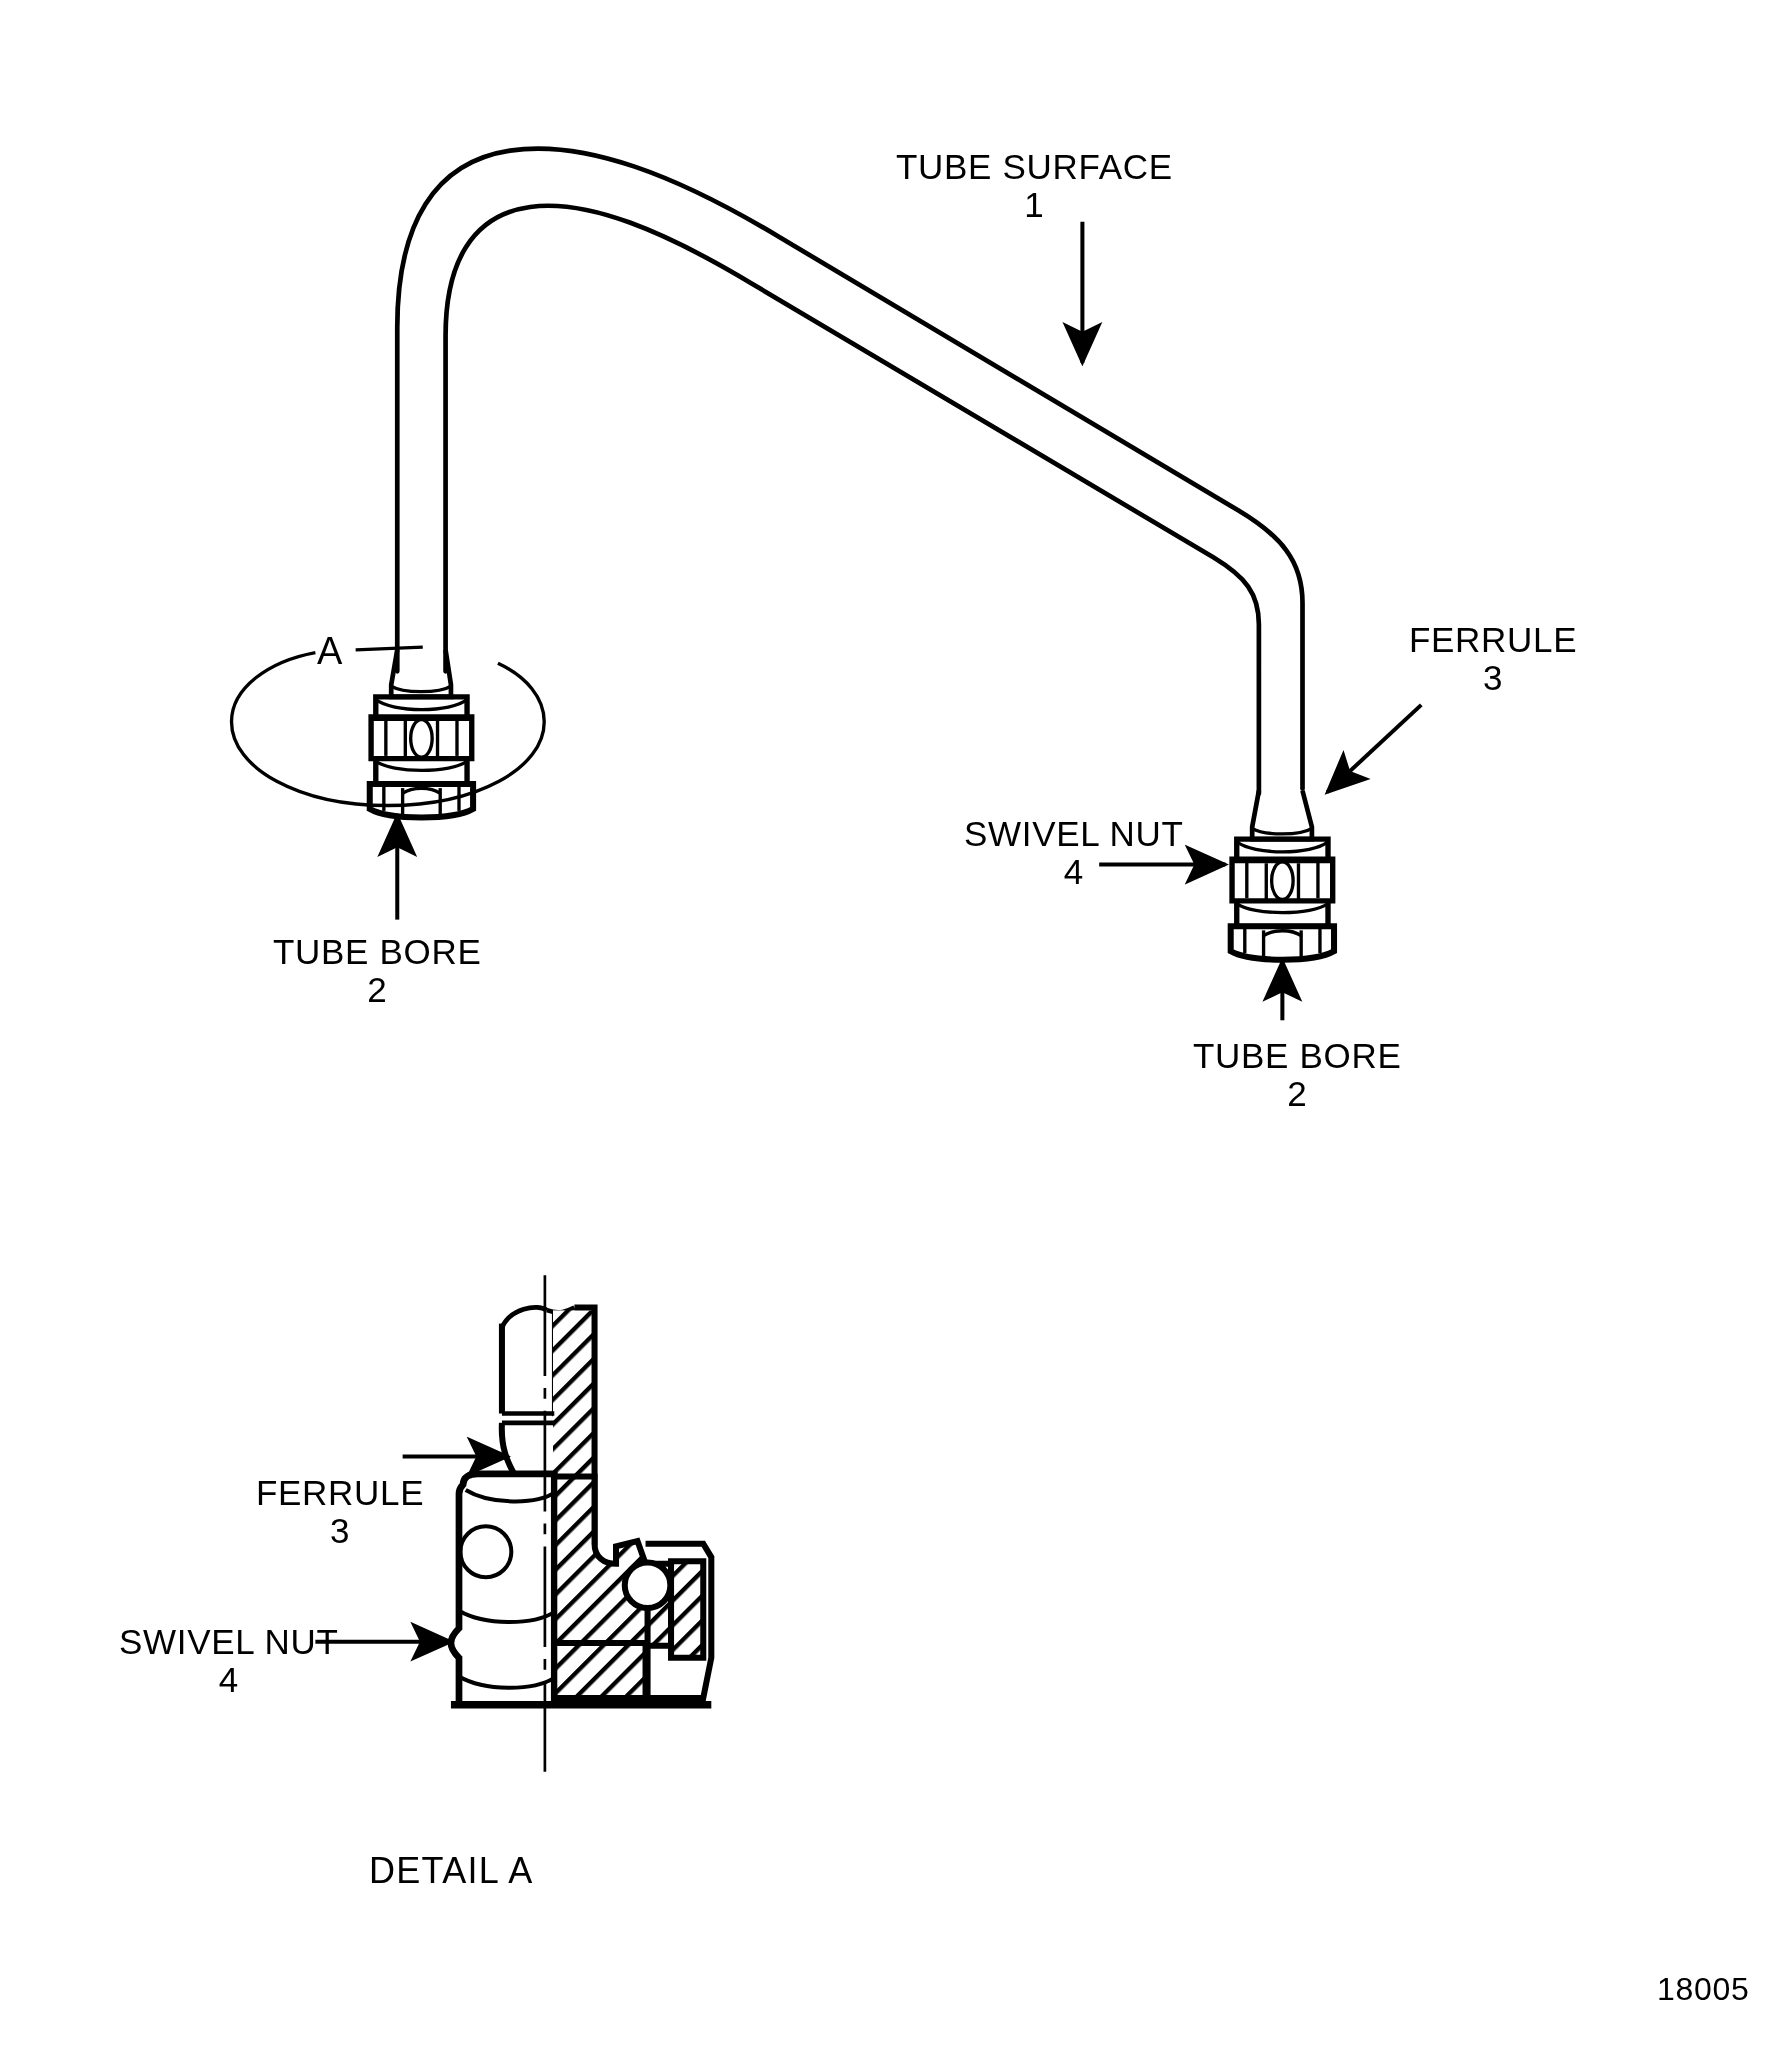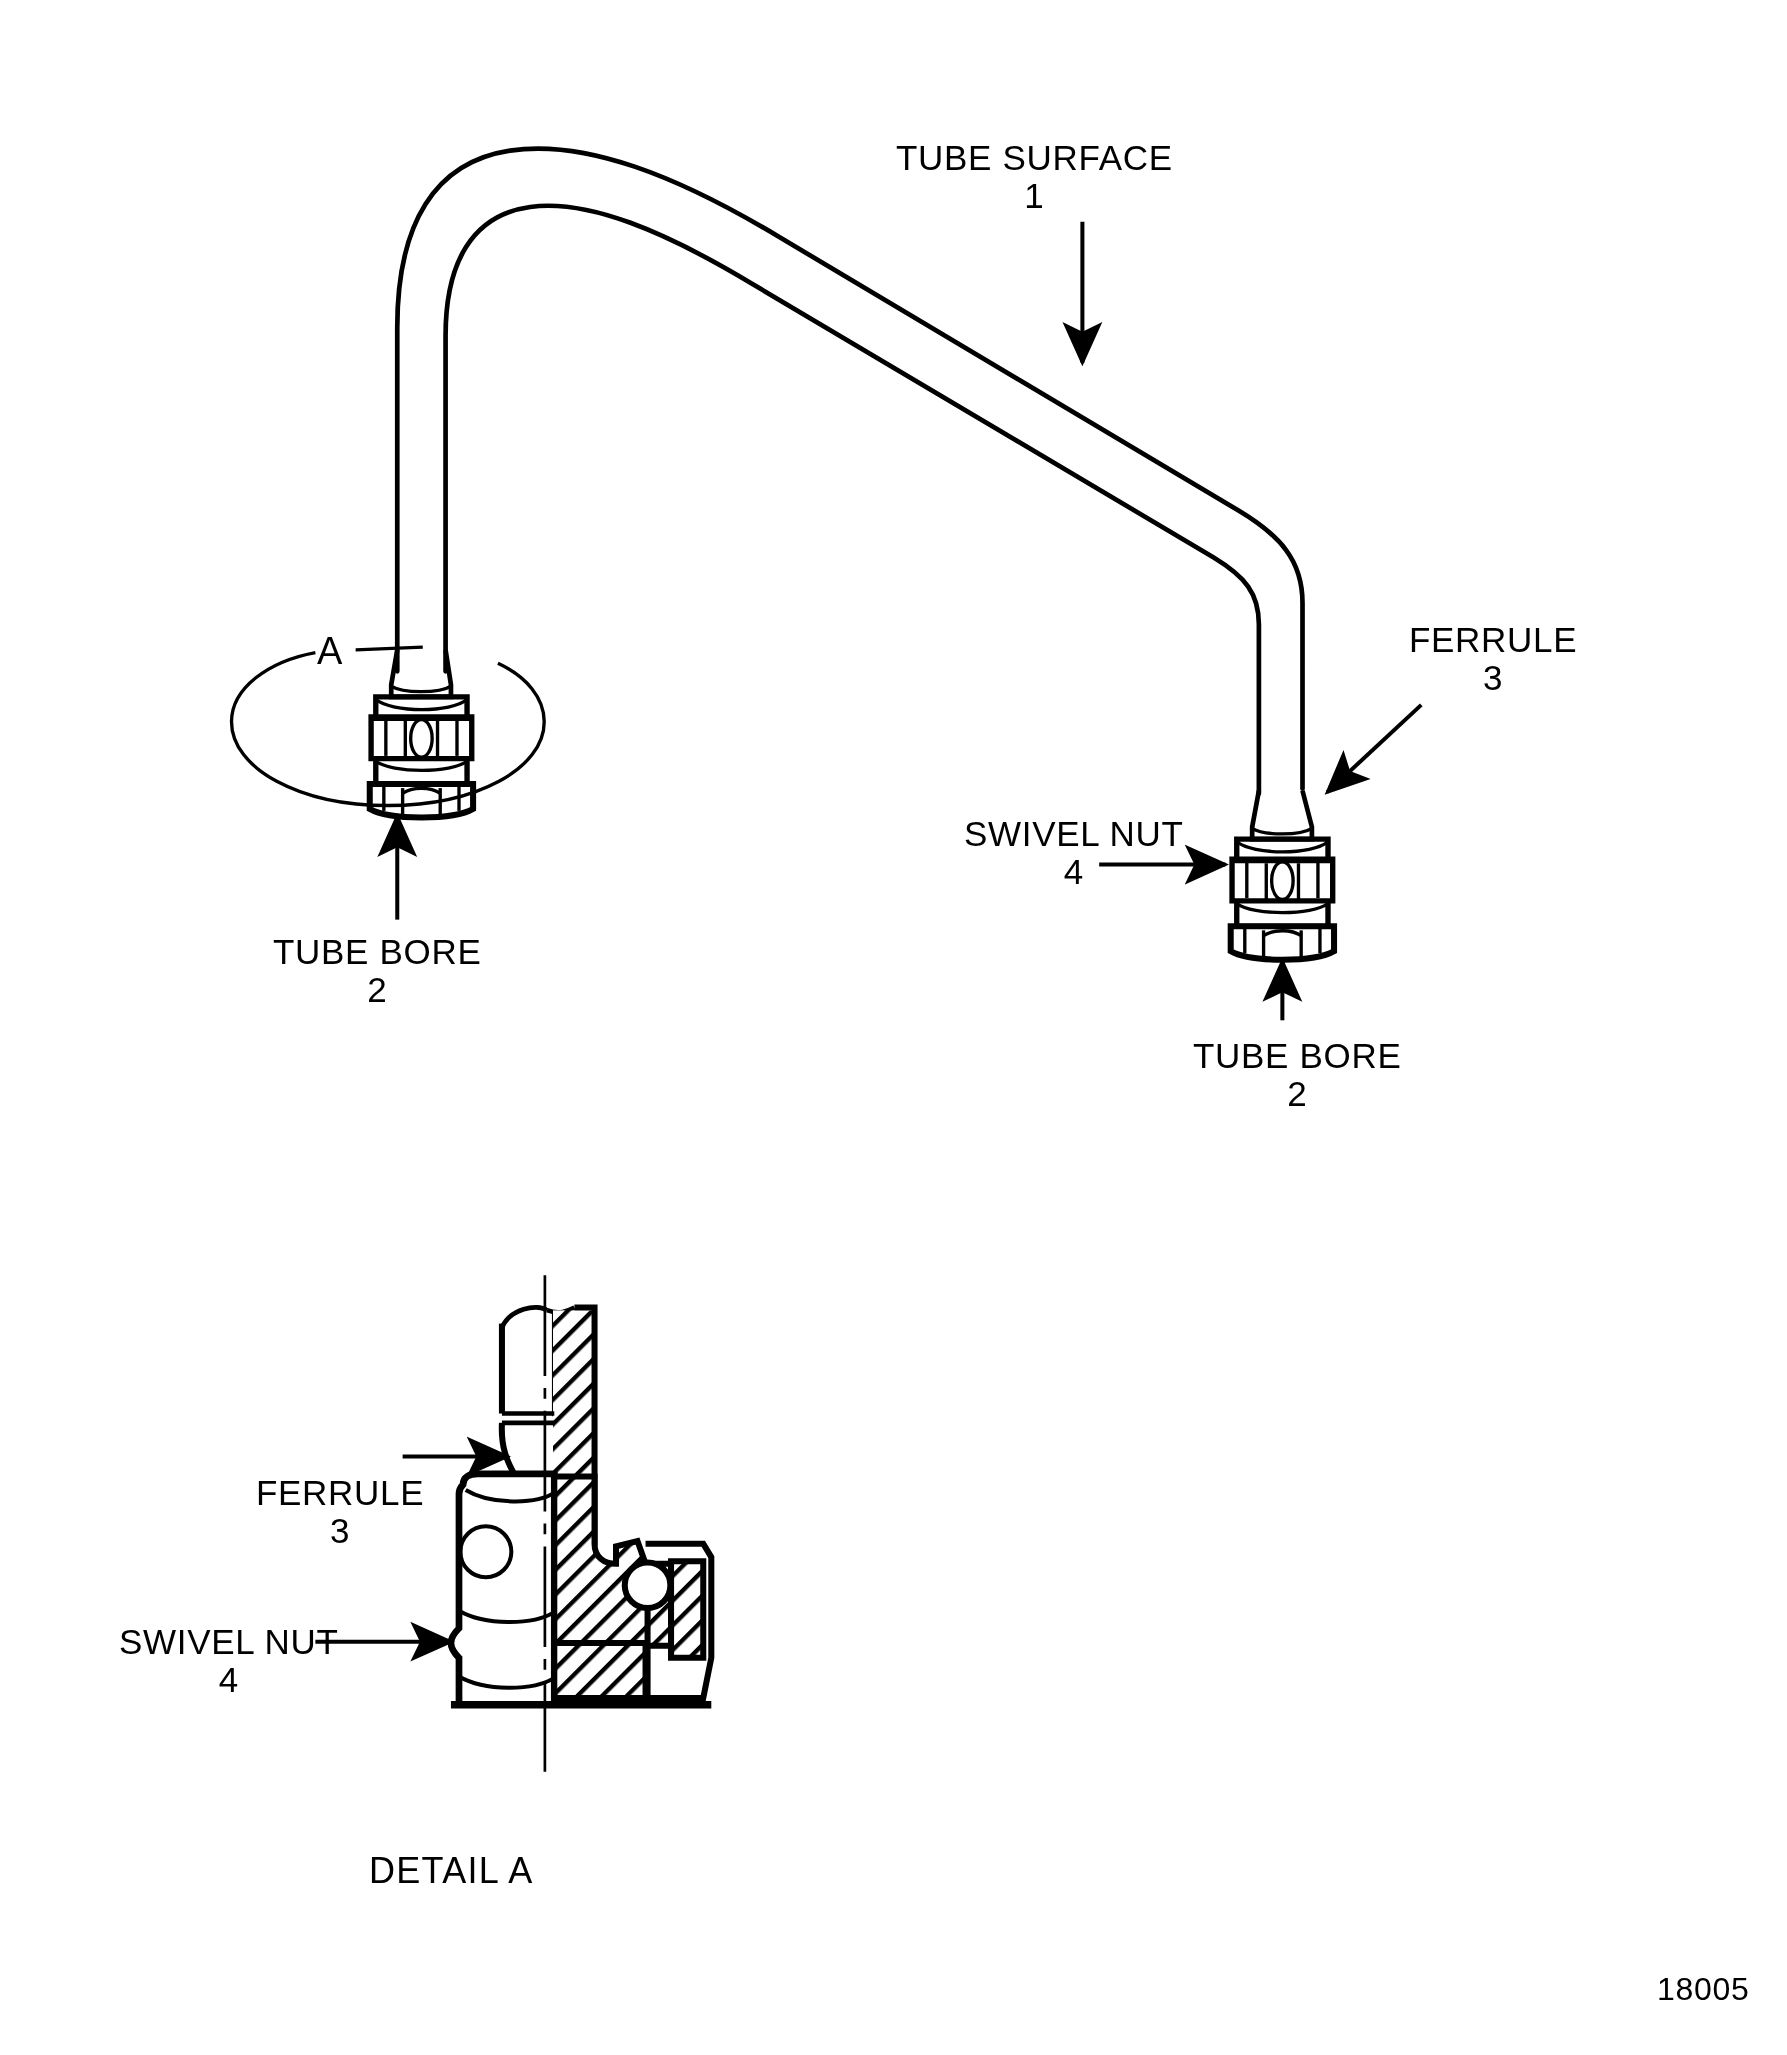--- a/index.html
+++ b/index.html
@@ -245,21 +245,21 @@
       <path fill="none" stroke="#000" stroke-width="9" d="M 826,2448 L 962,2448"></path>
     </g>
 
     <g stroke="#000" stroke-width="6" fill="none">
       <line x1="600" y1="2170" x2="756" y2="2170" marker-end="url(#arrowSolid)"></line>
       <line x1="470" y1="2446" x2="672" y2="2446" marker-end="url(#arrowSolid)"></line>
     </g>
 
   </svg>
 
-  <div class="lbl lbl-main lbl-block" style="left:896px; top:139px;">
+  <div class="lbl lbl-main lbl-block" style="left:896px; top:148px;">
     <span>TUBE SURFACE</span>
     <span class="lbl-num">1</span>
   </div>
 
   <div class="lbl lbl-detail-letter" style="left:317px; top:631px;">A</div>
 
   <div class="lbl lbl-main lbl-block" style="left:273px; top:933px;">
     <span>TUBE BORE</span>
     <span class="lbl-num">2</span>
   </div>

